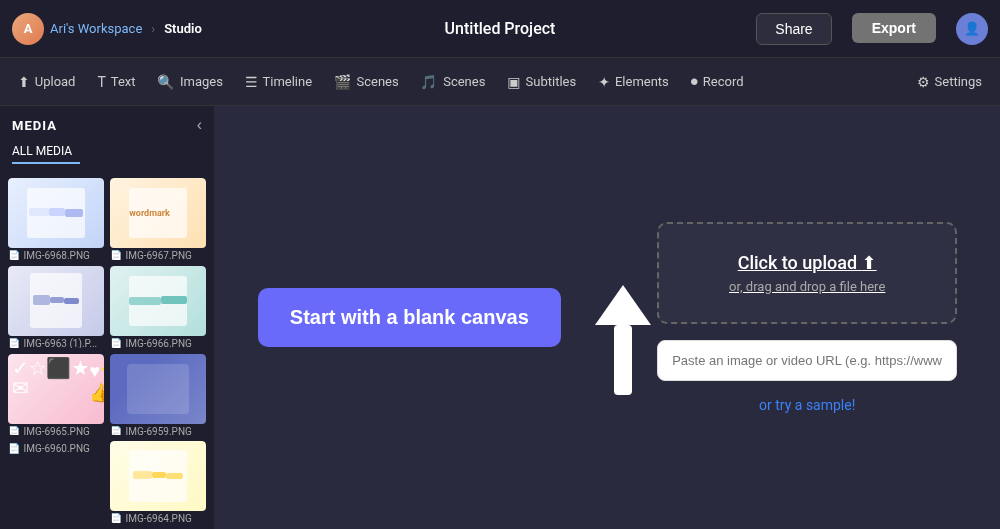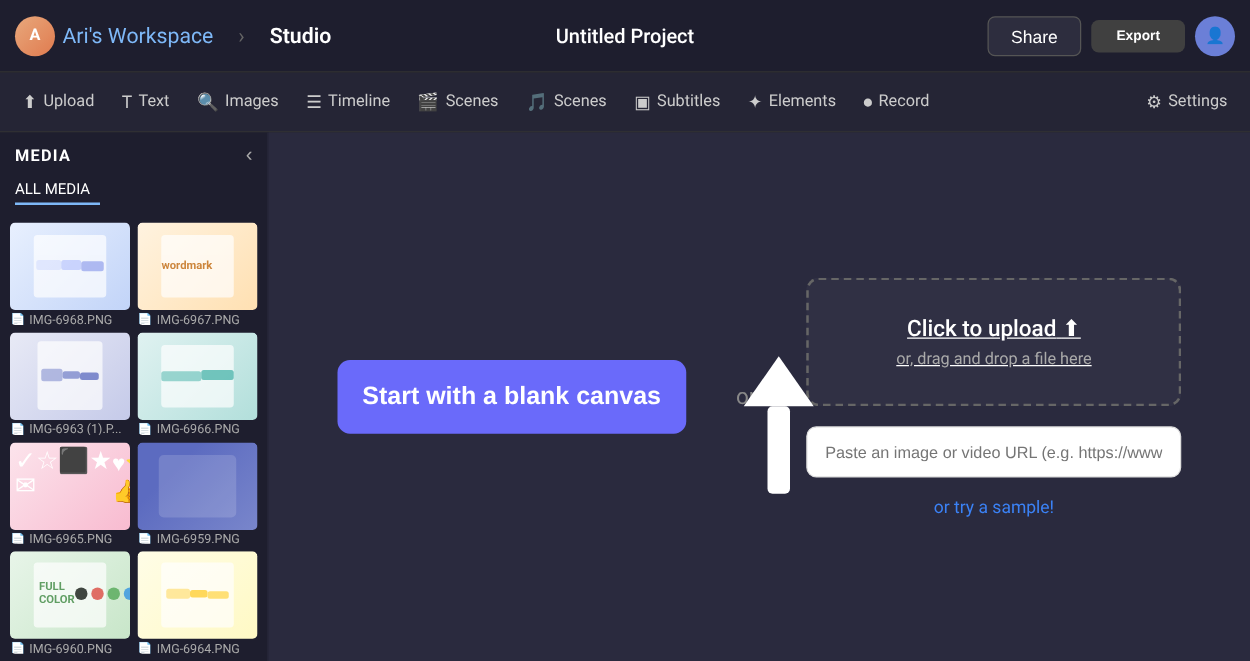--- a/index.html
+++ b/index.html
@@ -5,29 +5,29 @@
     * { box-sizing: border-box; margin: 0; padding: 0; }
     body { font-family: -apple-system, BlinkMacSystemFont, 'Segoe UI', Roboto, sans-serif; background: #1a1a2e; color: #fff; width: 1000px; height: 529px; overflow: hidden; }
 
     
     .top-nav {
       display: flex; align-items: center; background: #1e1e2e; height: 58px;
       padding: 0 12px; border-bottom: 1px solid #333; position: relative;
     }
     .nav-left { display: flex; align-items: center; gap: 6px; flex-shrink: 0; }
     .avatar { width: 32px; height: 32px; border-radius: 50%; background: linear-gradient(135deg, #e8a87c, #e07b4f); display: flex; align-items: center; justify-content: center; font-size: 13px; font-weight: bold; color: #fff; }
-    .breadcrumb { display: flex; align-items: center; gap: 20px; font-size: 17px; color: #aaa; }
+    .breadcrumb { display: flex; align-items: center; gap: 9px; font-size: 13px; color: #aaa; }
     .breadcrumb a { color: #7eb8f7; text-decoration: none; }
     .breadcrumb .sep { color: #666; }
     .breadcrumb .current { color: #fff; font-weight: 600; }
     .nav-center { position: absolute; left: 50%; transform: translateX(-50%); }
     .project-title { font-size: 16px; font-weight: 500; color: #fff; }
-    .nav-right { margin-left: auto; display: flex; align-items: center; gap: 8px; }
+    .nav-right { margin-left: auto; display: flex; align-items: flex-start; gap: 20px; }
     .btn-share { background: #2d2d3e; border: 1px solid #555; color: #fff; padding: 7px 18px; border-radius: 6px; font-size: 14px; cursor: pointer; }
-    .btn-export { background: #404040; border: none; color: #fff; padding: 7px 20px; border-radius: 6px; font-size: 11px; cursor: pointer; font-weight: 600; }
+    .btn-export { background: #737373; border: none; color: #fff; padding: 7px 20px; border-radius: 6px; font-size: 14px; cursor: pointer; font-weight: 600; }
     .user-avatar { width: 32px; height: 32px; border-radius: 50%; background: #6b7fd7; overflow: hidden; display: flex; align-items: center; justify-content: center; font-size: 13px; }
 
     
     .toolbar {
       display: flex; align-items: center; background: #252535; height: 48px;
       padding: 0 8px; border-bottom: 1px solid #333; gap: 2px;
     }
     .tool-item {
       display: flex; align-items: center; gap: 5px; padding: 6px 10px;
       border-radius: 6px; cursor: pointer; font-size: 13px; color: #ccc;
@@ -64,21 +64,21 @@
     .thumb-mini { width: 60%; height: 50px; border-radius: 3px; background: #fff; opacity: 0.7; display: flex; align-items: center; justify-content: flex-start; font-size: 8px; color: #444; }
     .thumb-photo { width: 100%; height: 70px; background: linear-gradient(135deg, #5c6bc0 30%, #7986cb 100%); border-radius: 4px; display: flex; align-items: center; justify-content: center; }
 
     
     .canvas-area { flex: 1; background: #2a2a3e; display: flex; align-items: center; justify-content: center; position: relative; }
 
     .canvas-content { display: flex; align-items: center; gap: 40px; }
 
     .blank-canvas-btn {
       background: #6a6afa; border: none; color: #fff;
-      padding: 18px 20px; border-radius: 10px; font-size: 20px;
+      padding: 18px 32px; border-radius: 10px; font-size: 20px;
       font-weight: 600; cursor: pointer; display: flex; align-items: center;
       min-width: 240px; justify-content: center;
     }
 
     .or-divider { font-size: 18px; color: #888; }
 
     .right-panel { display: flex; flex-direction: column; gap: 16px; align-items: center; }
 
     .upload-box {
       border: 2px dashed #666; border-radius: 10px; padding: 28px 50px;
@@ -248,32 +248,20 @@
         <div class="thumb-photo">
           <div style="width:65%;height:50px;background:rgba(255,255,255,0.15);border-radius:4px;"></div>
         </div>
         <div class="media-label">
           <span class="file-icon">📄</span>
           <span>IMG-6959.PNG</span>
         </div>
       </div>
 
       <div class="media-item">
-        <div class="thumb-bg thumb-7">
-          <div class="thumb-mini" style="height:52px;padding:4px;">
-            <div style="font-size:9px;color:#2e7d32;font-weight:bold;margin-bottom:3px;">FULL COLOR</div>
-            <div style="display:flex;gap:3px;margin-bottom:3px;">
-              <div style="width:10px;height:10px;background:#000;border-radius:50%;"></div>
-              <div style="width:10px;height:10px;background:#e53935;border-radius:50%;"></div>
-              <div style="width:10px;height:10px;background:#43a047;border-radius:50%;"></div>
-              <div style="width:10px;height:10px;background:#1e88e5;border-radius:50%;"></div>
-            </div>
-            <div style="font-size:8px;color:#555;">No color</div>
-          </div>
-        </div>
         <div class="media-label">
           <span class="file-icon">📄</span>
           <span>IMG-6960.PNG</span>
         </div>
       </div>
       <div class="media-item">
         <div class="thumb-bg thumb-8">
           <div class="thumb-mini" style="height:52px;padding:4px;">
             <div style="background:#ffe082;width:100%;height:8px;border-radius:2px;margin-bottom:2px;"></div>
             <div style="background:#ffca28;width:80%;height:6px;border-radius:2px;margin-bottom:2px;"></div>

